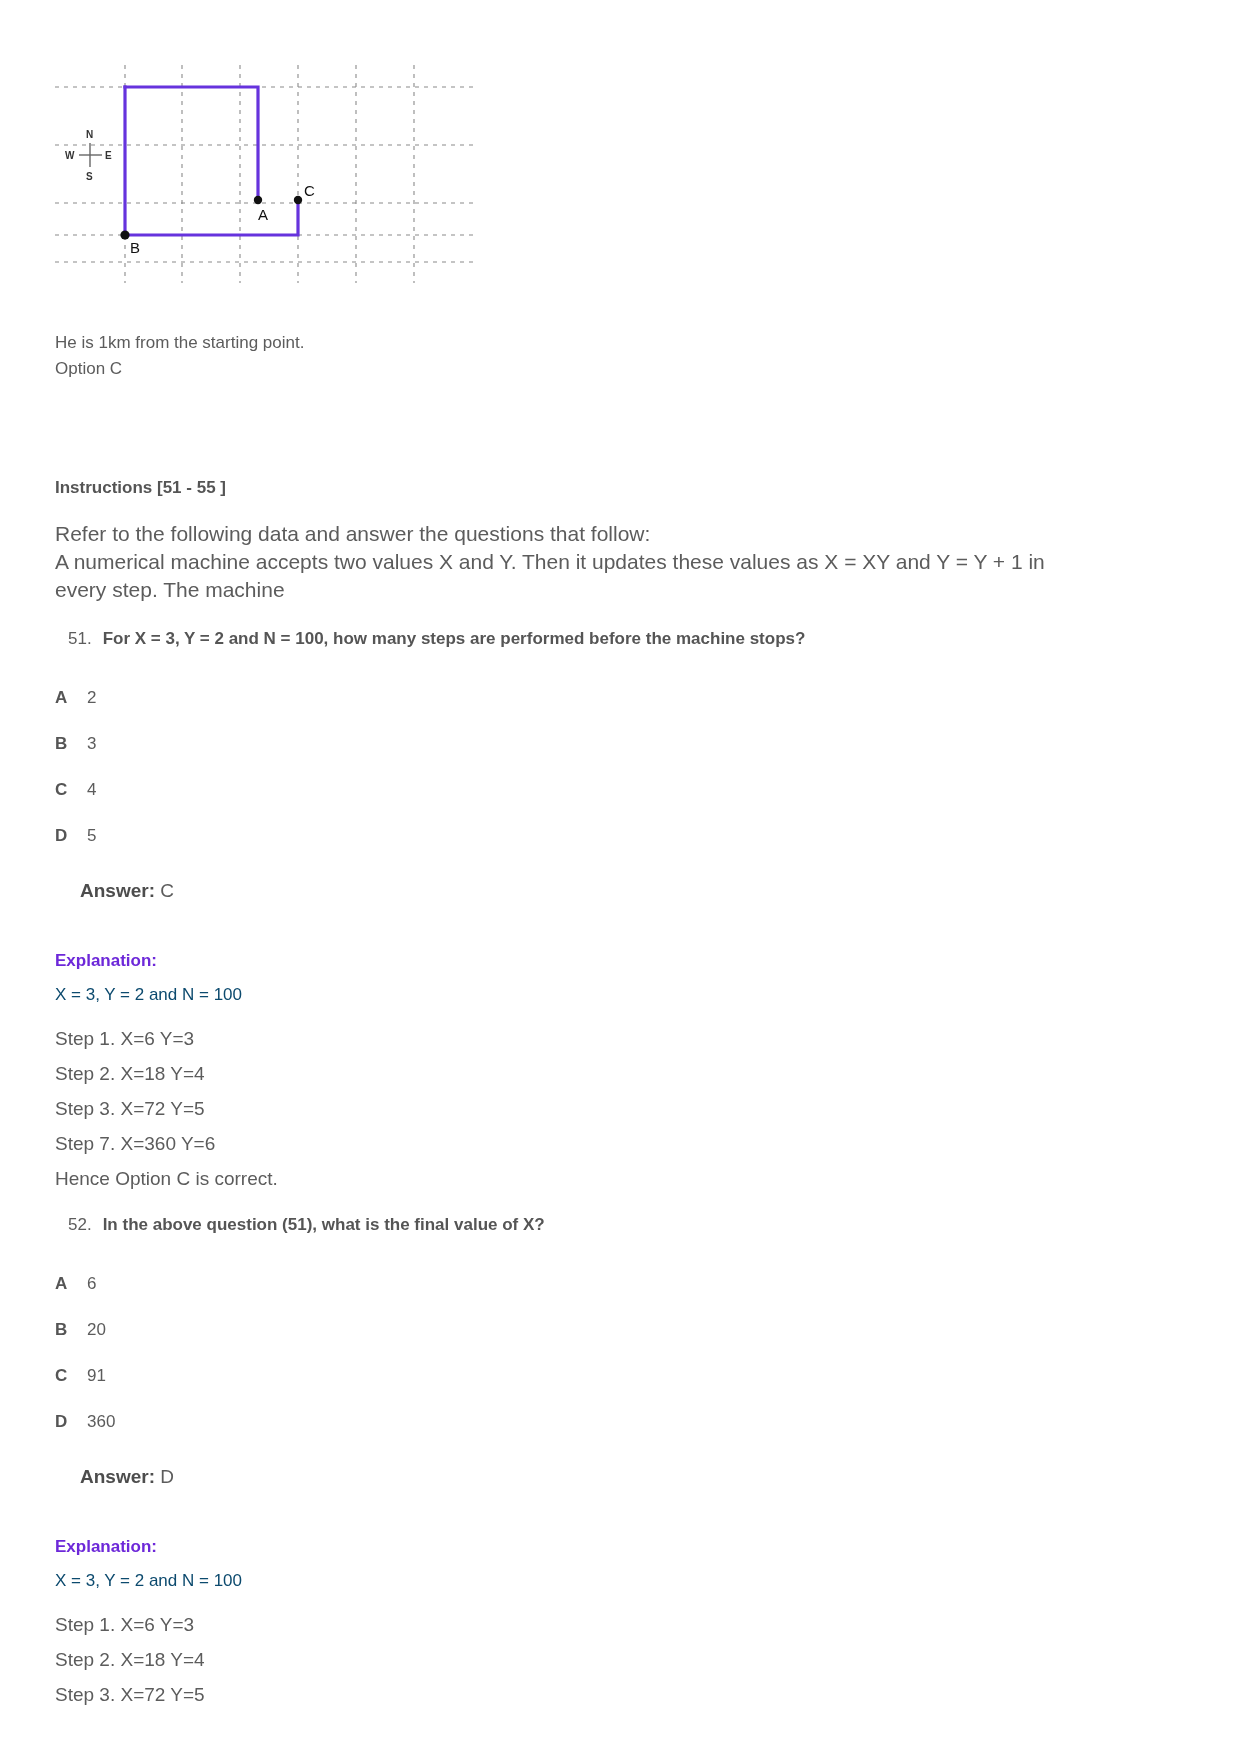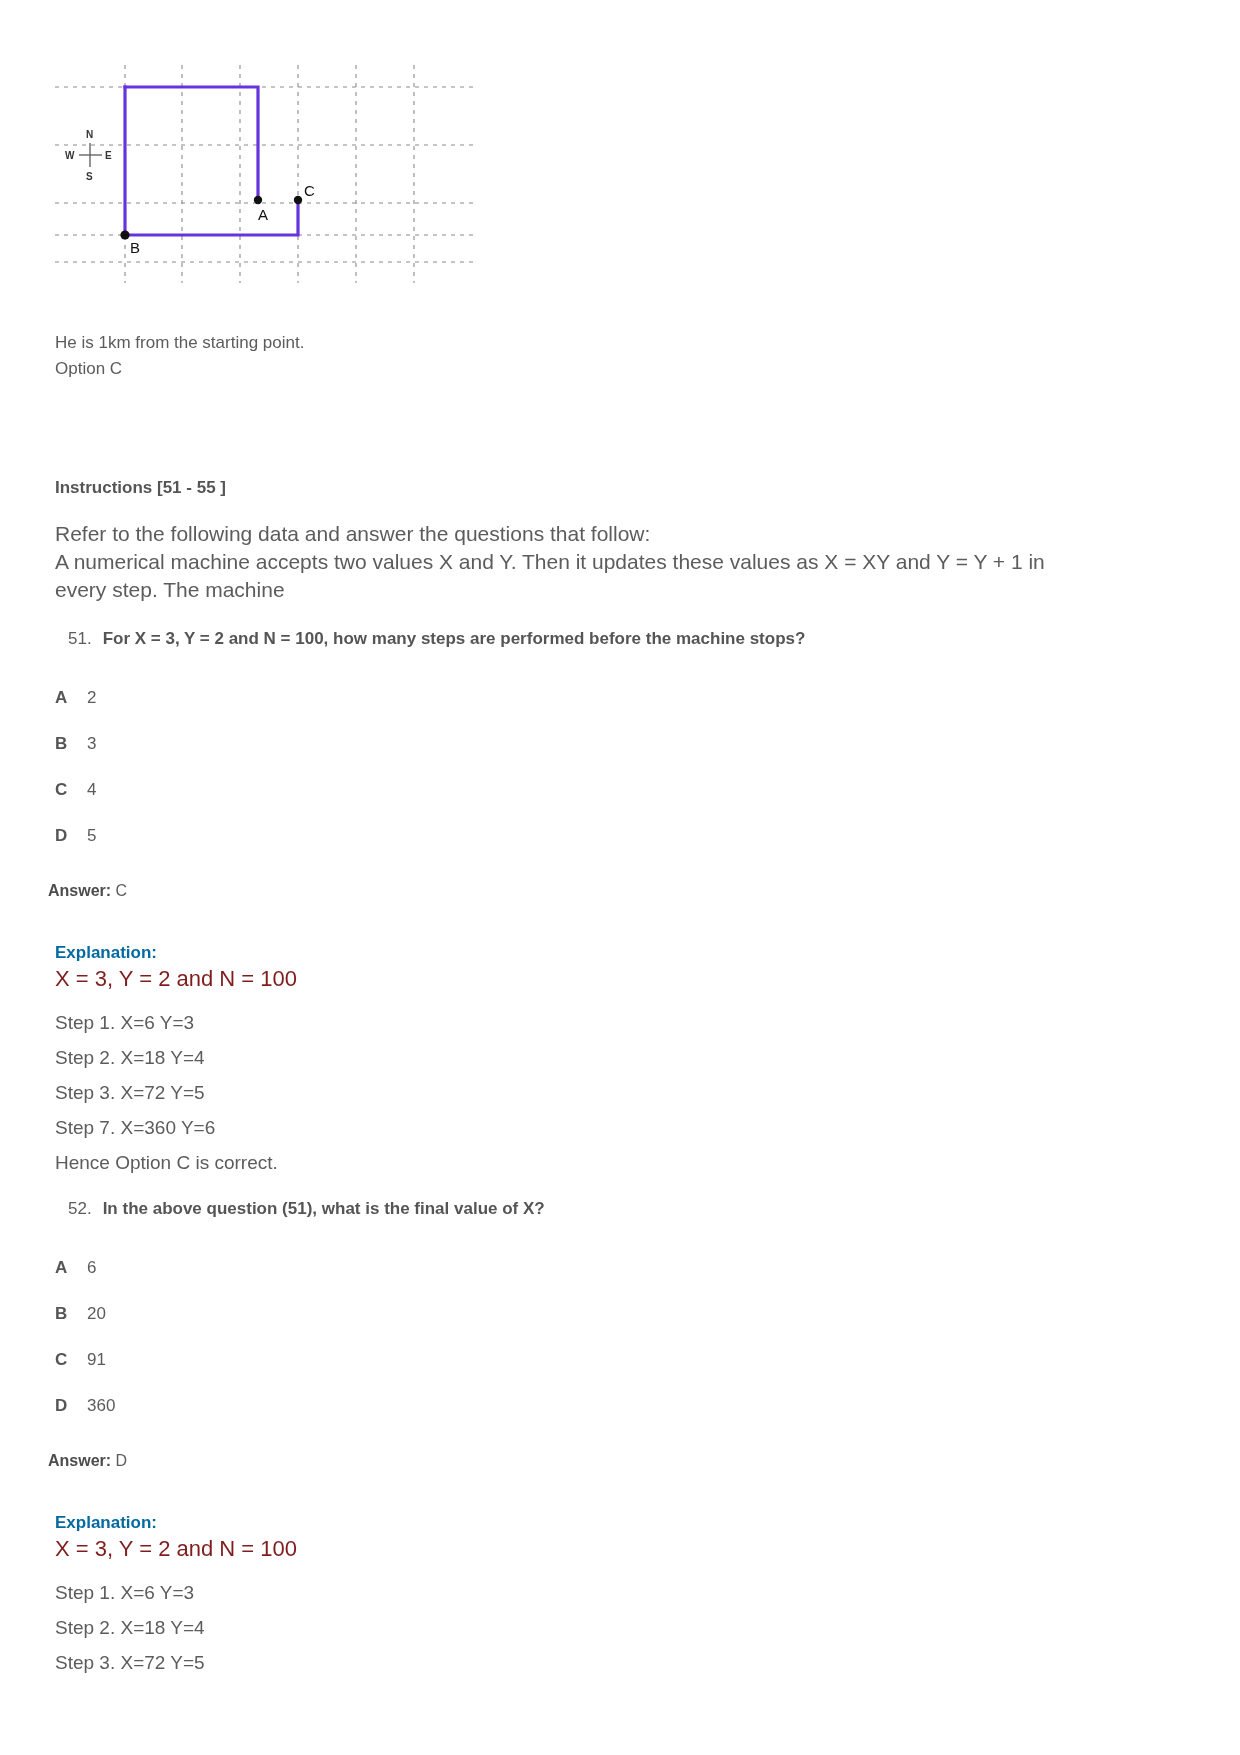--- a/index.html
+++ b/index.html
@@ -92,43 +92,43 @@
     width: 32px;
     flex: 0 0 32px;
   }
   .opt-value {
     color: #5c5c5c;
     font-weight: 400;
   }
 
   
   .answer-row {
-    margin: 0 55px 0 48px;
-    font-size: 16px;
+    margin: 0 55px 0 80px;
+    font-size: 19px;
     color: #5c5c5c;
     line-height: 30px;
   }
   .answer-label {
     font-weight: bold;
     color: #4d4d4d;
   }
   .answer-value { font-weight: 400; }
 
   
   .explanation-head {
-    margin: 0 55px;
-    font-size: 17px;
-    font-weight: bold;
-    color: #0369a1;
+    margin: 8px 55px;
+    font-size: 17px;
+    font-weight: bold;
+    color: #6d28d9;
     line-height: 26px;
   }
   .exp-line {
     margin: 0 55px;
-    font-size: 22px;
-    color: #7f1d1d;
+    font-size: 17px;
+    color: #0c4a6e;
     line-height: 26px;
   }
   .exp-step {
     margin: 0 55px;
     font-size: 19px;
     color: #5c5c5c;
     line-height: 26px;
     padding-top: 9px;
   }
 </style>

